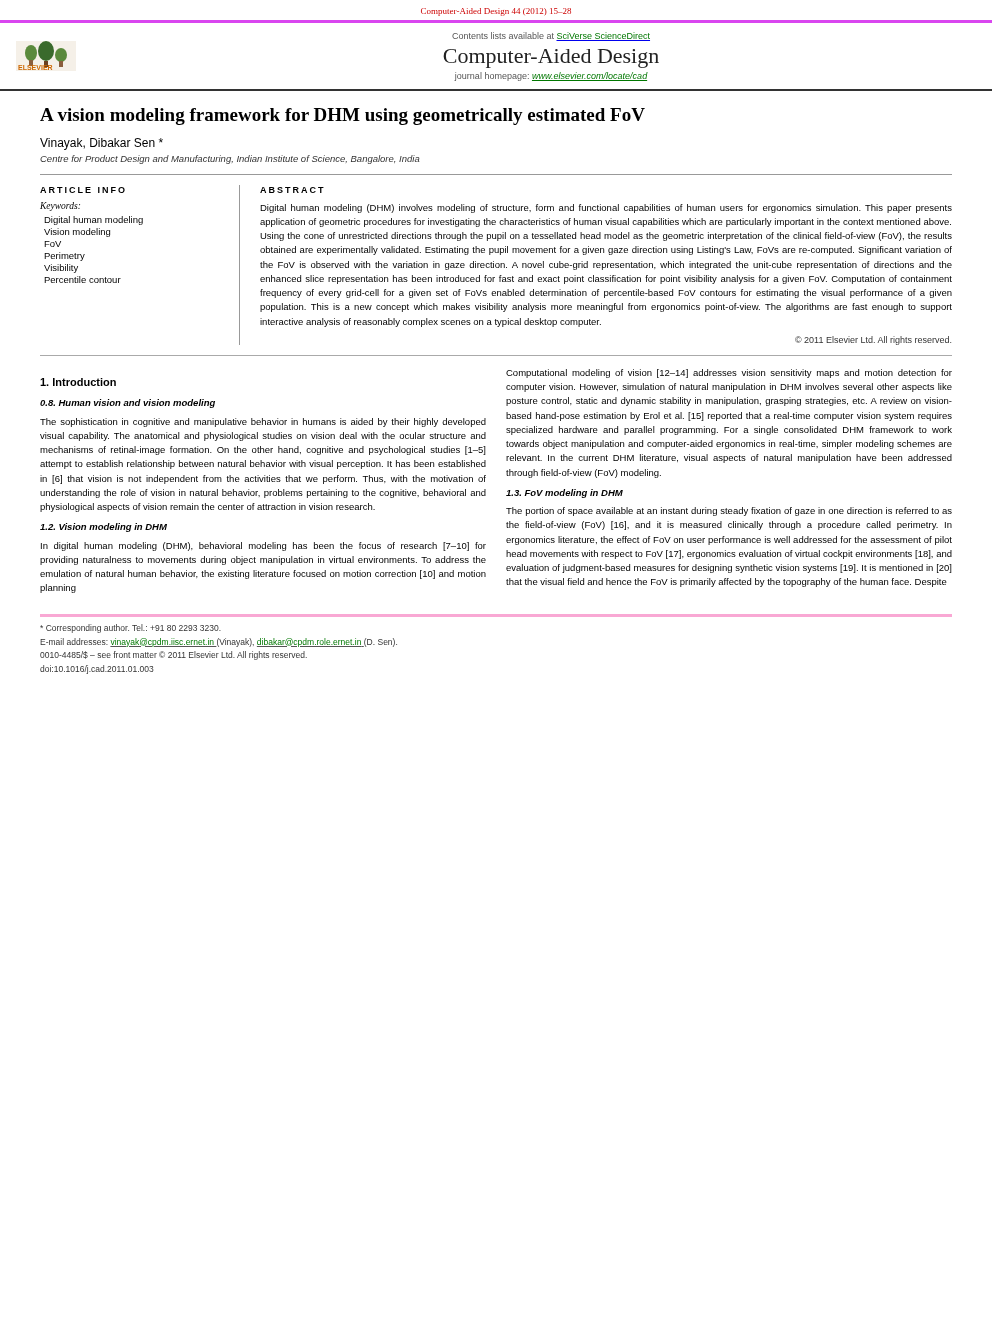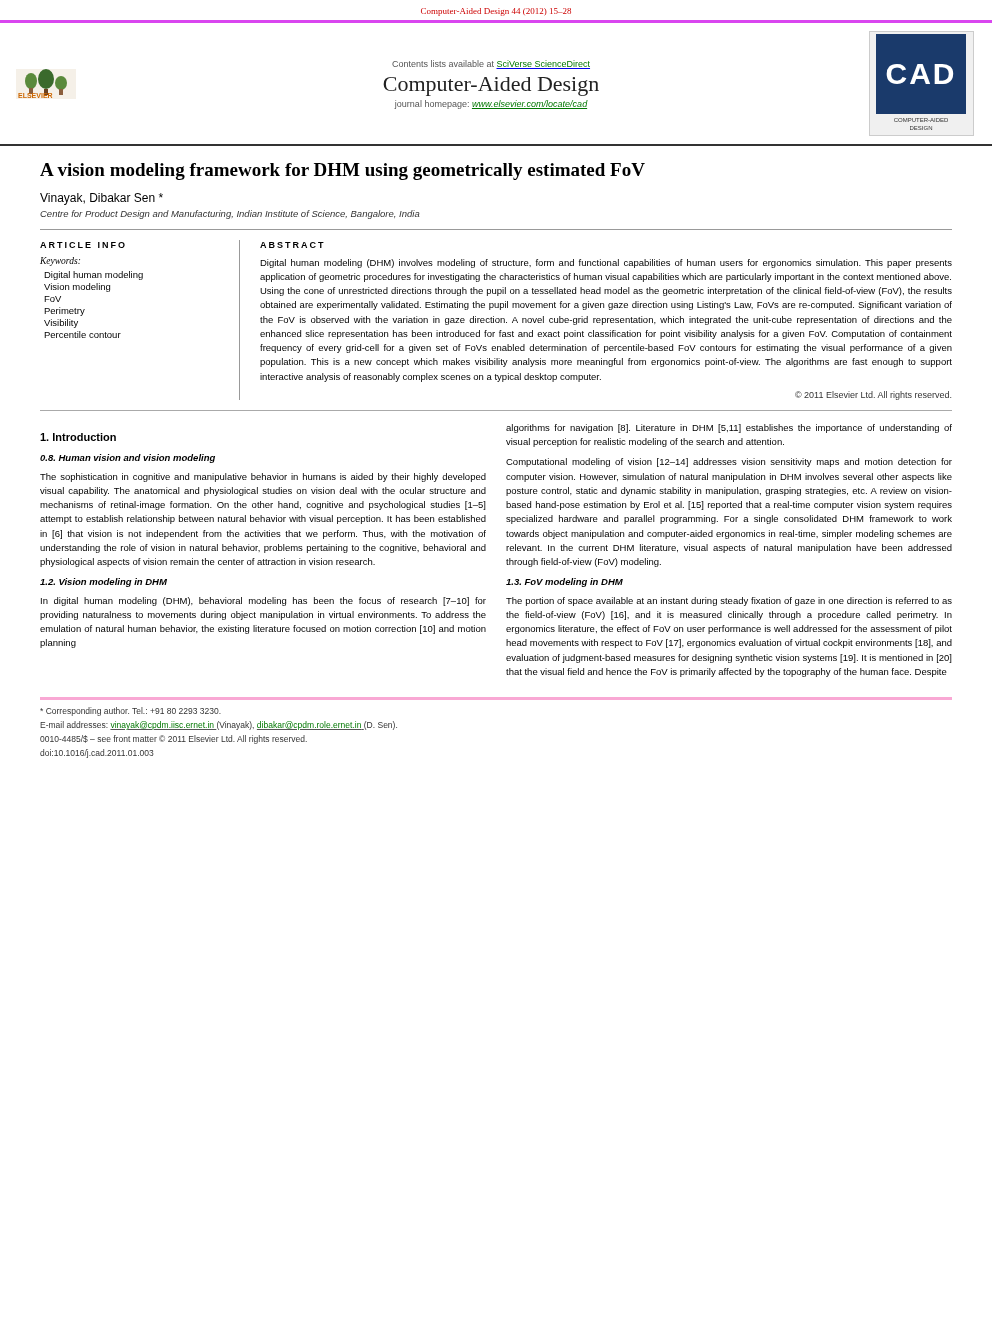--- a/index.html
+++ b/index.html
@@ -320,28 +320,20 @@
         <span class="sciverse-link">SciVerse ScienceDirect</span>
       </a>
     </div>
     <div class="journal-title-main">Computer-Aided Design</div>
     <div class="journal-homepage">
       <span>journal homepage: </span>
       <a href="#" style="color:#007700;">www.elsevier.com/locate/cad</a>
     </div>
   </div>
 
-  <div class="journal-header-right">
-    <div class="cad-logo-box">
-      <div class="cad-logo-inner">
-        <span class="cad-logo-text">CAD</span>
-      </div>
-      <div class="cad-logo-subtitle">COMPUTER-AIDED<br>DESIGN</div>
-    </div>
-  </div>
 </div>
 
 <div class="main-content">
 
   <div class="article-title">A vision modeling framework for DHM using geometrically estimated FoV</div>
 
   <div class="article-authors">
     <span>Vinayak, Dibakar Sen *</span>
   </div>
 
@@ -390,21 +382,20 @@
 
       <div class="subsection-heading">
         <span>1.2.</span>
         <span>Vision modeling in DHM</span>
       </div>
 
       <div class="body-para">In digital human modeling (DHM), behavioral modeling has been the focus of research [7–10] for providing naturalness to movements during object manipulation in virtual environments. To address the emulation of natural human behavior, the existing literature focused on motion correction [10] and motion planning</div>
     </div>
 
     <div class="body-col">
-      <div class="body-para">algorithms for navigation [8]. Literature in DHM [5,11] establishes the importance of understanding of visual perception for realistic modeling of the search and attention.</div>
       <div class="body-para">Computational modeling of vision [12–14] addresses vision sensitivity maps and motion detection for computer vision. However, simulation of natural manipulation in DHM involves several other aspects like posture control, static and dynamic stability in manipulation, grasping strategies, etc. A review on vision-based hand-pose estimation by Erol et al. [15] reported that a real-time computer vision system requires specialized hardware and parallel programming. For a single consolidated DHM framework to work towards object manipulation and computer-aided ergonomics in real-time, simpler modeling schemes are relevant. In the current DHM literature, visual aspects of natural manipulation have been addressed through field-of-view (FoV) modeling.</div>
 
       <div class="subsection-heading">
         <span>1.3.</span>
         <span>FoV modeling in DHM</span>
       </div>
 
       <div class="body-para">The portion of space available at an instant during steady fixation of gaze in one direction is referred to as the field-of-view (FoV) [16], and it is measured clinically through a procedure called perimetry. In ergonomics literature, the effect of FoV on user performance is well addressed for the assessment of pilot head movements with respect to FoV [17], ergonomics evaluation of virtual cockpit environments [18], and evaluation of judgment-based measures for designing synthetic vision systems [19]. It is mentioned in [20] that the visual field and hence the FoV is primarily affected by the topography of the human face. Despite</div>
     </div>
   </div>

